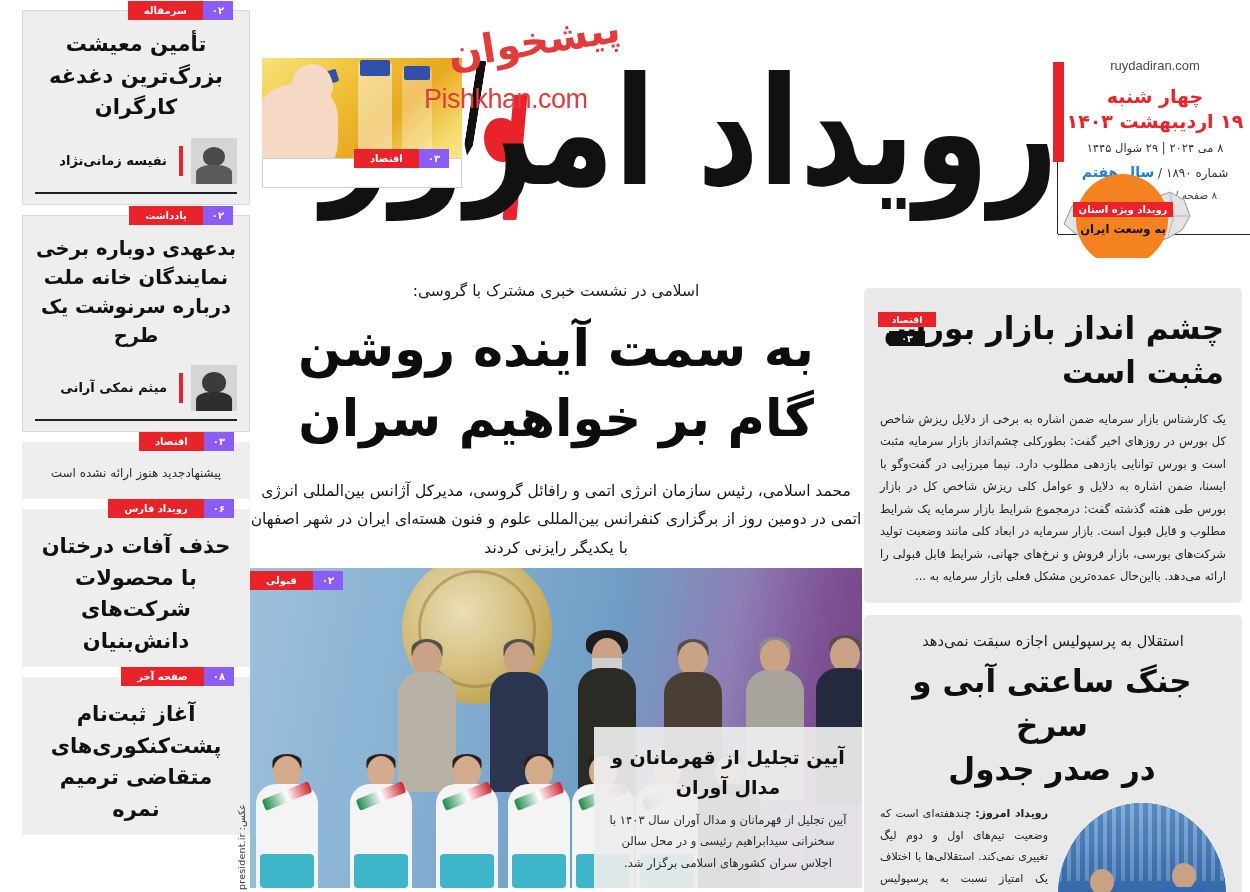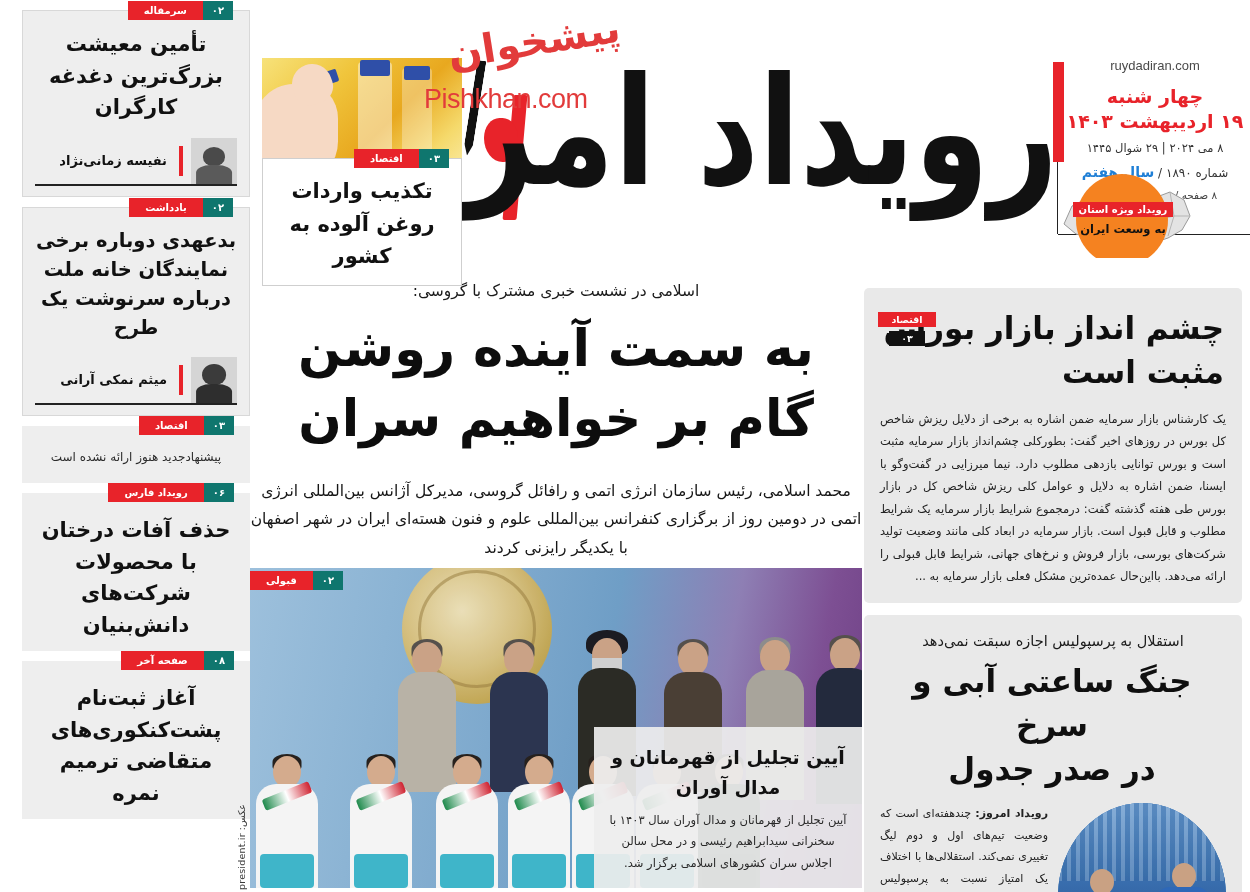--- a/index.html
+++ b/index.html
@@ -59,21 +59,21 @@
     color: #ffffff;
     font-size: 10px;
     font-weight: bold;
     padding: 0 16px;
     display: flex;
     align-items: center;
     justify-content: center;
     letter-spacing: 0.3px;
   }
   .tag-num {
-    background: #0f766e;
+    background: #8b5cf6;
     color: #ffffff;
     font-size: 10px;
     font-weight: bold;
     padding: 0 9px;
     display: flex;
     align-items: center;
     justify-content: center;
   }
 
   .side-kicker {
@@ -95,20 +95,21 @@
   }
 
   .side-title.sm { font-size: 19.5px; }
 
   .byline {
     display: flex;
     flex-direction: row;
     align-items: center;
     justify-content: flex-start;
     margin-top: 14px;
+    padding-bottom: 8px;
     border-bottom: 2px solid #222;
     gap: 8px;
   }
   .byline-photo {
     width: 46px;
     height: 46px;
     background: #cfcfcf;
     overflow: hidden;
     flex: 0 0 auto;
     position: relative;
@@ -871,21 +872,20 @@
       <div class="cap c2"></div>
       <div class="cap c3"></div>
       <div class="hand"></div>
       <div class="hand2"></div>
     </div>
     <div class="oil-caption">
       <div class="tag-row">
         <span class="tag-num">۰۳</span>
         <span class="tag-red">اقتصاد</span>
       </div>
-      <div class="oil-title">تکذیب واردات روغن آلوده به کشور</div>
     </div>
   </div>
 
   <div class="main-col">
     <div class="main-kicker">اسلامی در نشست خبری مشترک با گروسی:</div>
     <div class="main-headline">به سمت آینده روشن</div>
     <div class="main-headline">گام بر خواهیم سران</div>
     <div class="main-lead">محمد اسلامی، رئیس سازمان انرژی اتمی و رافائل گروسی، مدیرکل آژانس بین‌المللی انرژی اتمی در دومین روز از برگزاری کنفرانس بین‌المللی علوم و فنون هسته‌ای ایران در شهر اصفهان با یکدیگر رایزنی کردند</div>
     <div class="main-tagrow">
       <div class="tag-row">

